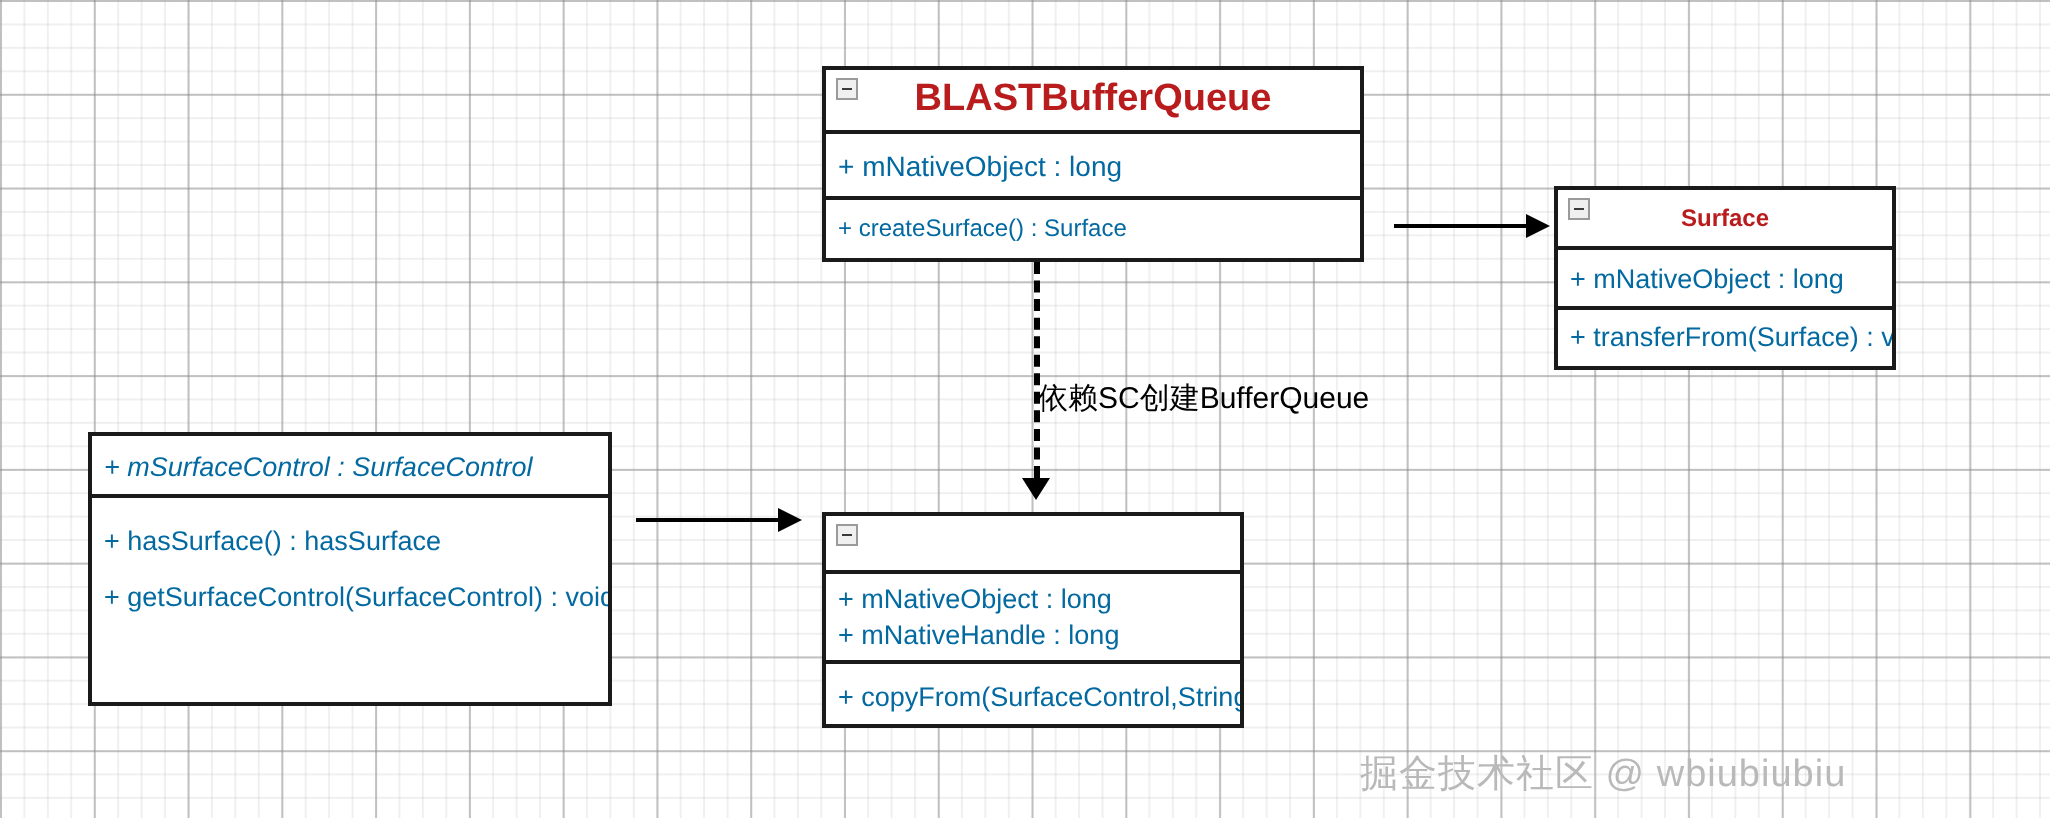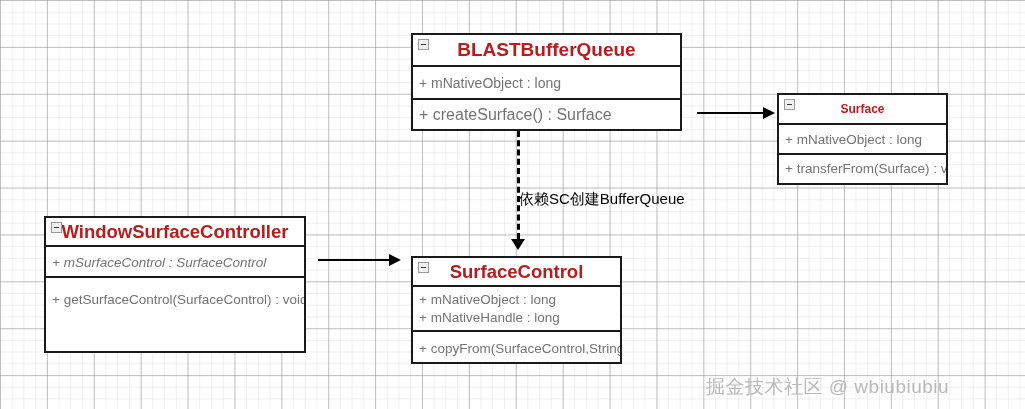--- a/index.html
+++ b/index.html
@@ -80,21 +80,21 @@
     box-sizing: border-box;
     overflow: hidden;
     white-space: nowrap;
   }
   .uml-section.divided {
     border-bottom: 2px solid #1a1a1a;
   }
   .uml-row {
     white-space: nowrap;
     overflow: hidden;
-    color: #737373;
+    color: #0369a1;
     padding-left: 6px;
   }
 
   
   .arrow-line {
     position: absolute;
     background: #000000;
   }
   .arrow-line.h { height: 2px; }
   .arrow-head-right {
@@ -141,54 +141,50 @@
 
   <div class="uml-class" style="left:411px; top:33px; width:271px; height:98px;">
     <div class="uml-header" style="height:32px; font-size:19px;">
       <span class="collapse-icon"></span>
       <span class="uml-title">BLASTBufferQueue</span>
     </div>
     <div class="uml-section divided" style="height:33px;">
       <div class="uml-row" style="font-size:14px; line-height:33px;">+ mNativeObject : long</div>
     </div>
     <div class="uml-section" style="height:29px;">
-      <div class="uml-row" style="font-size:16px; line-height:29px;">+ createSurface() : Surface</div>
+      <div class="uml-row" style="font-size:12px; line-height:29px;">+ createSurface() : Surface</div>
     </div>
   </div>
 
   <div class="uml-class" style="left:777px; top:93px; width:171px; height:92px;">
     <div class="uml-header" style="height:30px; font-size:12px;">
       <span class="collapse-icon"></span>
       <span class="uml-title">Surface</span>
     </div>
     <div class="uml-section divided" style="height:30px;">
       <div class="uml-row" style="font-size:13.5px; line-height:30px;">+ mNativeObject : long</div>
     </div>
     <div class="uml-section" style="height:28px;">
       <div class="uml-row" style="font-size:13.5px; line-height:28px;">+ transferFrom(Surface) : vo</div>
     </div>
   </div>
 
   <div class="uml-class" style="left:44px; top:216px; width:262px; height:137px;">
-    <div class="uml-header" style="height:29px; font-size:18.5px;">
-      <span class="collapse-icon"></span>
-      <span class="uml-title">WindowSurfaceController</span>
-    </div>
     <div class="uml-section divided" style="height:31px;font-style:italic;">
       <div class="uml-row" style="font-size:13.5px; line-height:31px;">+ mSurfaceControl : SurfaceControl</div>
     </div>
     <div class="uml-section" style="height:73px; padding-top:8px;">
+      <div class="uml-row" style="font-size:13.5px; line-height:28px;">+ hasSurface() : hasSurface</div>
       <div class="uml-row" style="font-size:13.5px; line-height:28px;text-align:center;">+ getSurfaceControl(SurfaceControl) : void</div>
     </div>
   </div>
 
   <div class="uml-class" style="left:411px; top:256px; width:211px; height:108px;">
     <div class="uml-header" style="height:29px; font-size:18.5px;">
       <span class="collapse-icon"></span>
-      <span class="uml-title">SurfaceControl</span>
     </div>
     <div class="uml-section divided" style="height:45px; padding-top:4px;">
       <div class="uml-row" style="font-size:13.5px; line-height:18px;">+ mNativeObject : long</div>
       <div class="uml-row" style="font-size:13.5px; line-height:18px;">+ mNativeHandle : long</div>
     </div>
     <div class="uml-section" style="height:30px;">
       <div class="uml-row" style="font-size:13.5px; line-height:34px;">+ copyFrom(SurfaceControl,String)</div>
     </div>
   </div>
 
@@ -201,15 +197,15 @@
     <div class="arrow-line h" style="left:318px; top:259px; width:73px;"></div>
     <div class="arrow-head-right" style="left:389px; top:254px;"></div>
   </div>
 
   <div>
     <div class="dashed-line" style="left:517px; top:131px; height:108px;"></div>
     <div class="arrow-head-down" style="left:511px; top:239px;"></div>
     <div class="edge-label" style="left:519px; top:190px;">依赖SC创建BufferQueue</div>
   </div>
 
-  <div class="watermark" style="left:706px; top:374px;">掘金技术社区 @ wbiubiubiu</div>
+  <div class="watermark" style="left:680px; top:374px;">掘金技术社区 @ wbiubiubiu</div>
 
 </div>
 
 </body></html>

